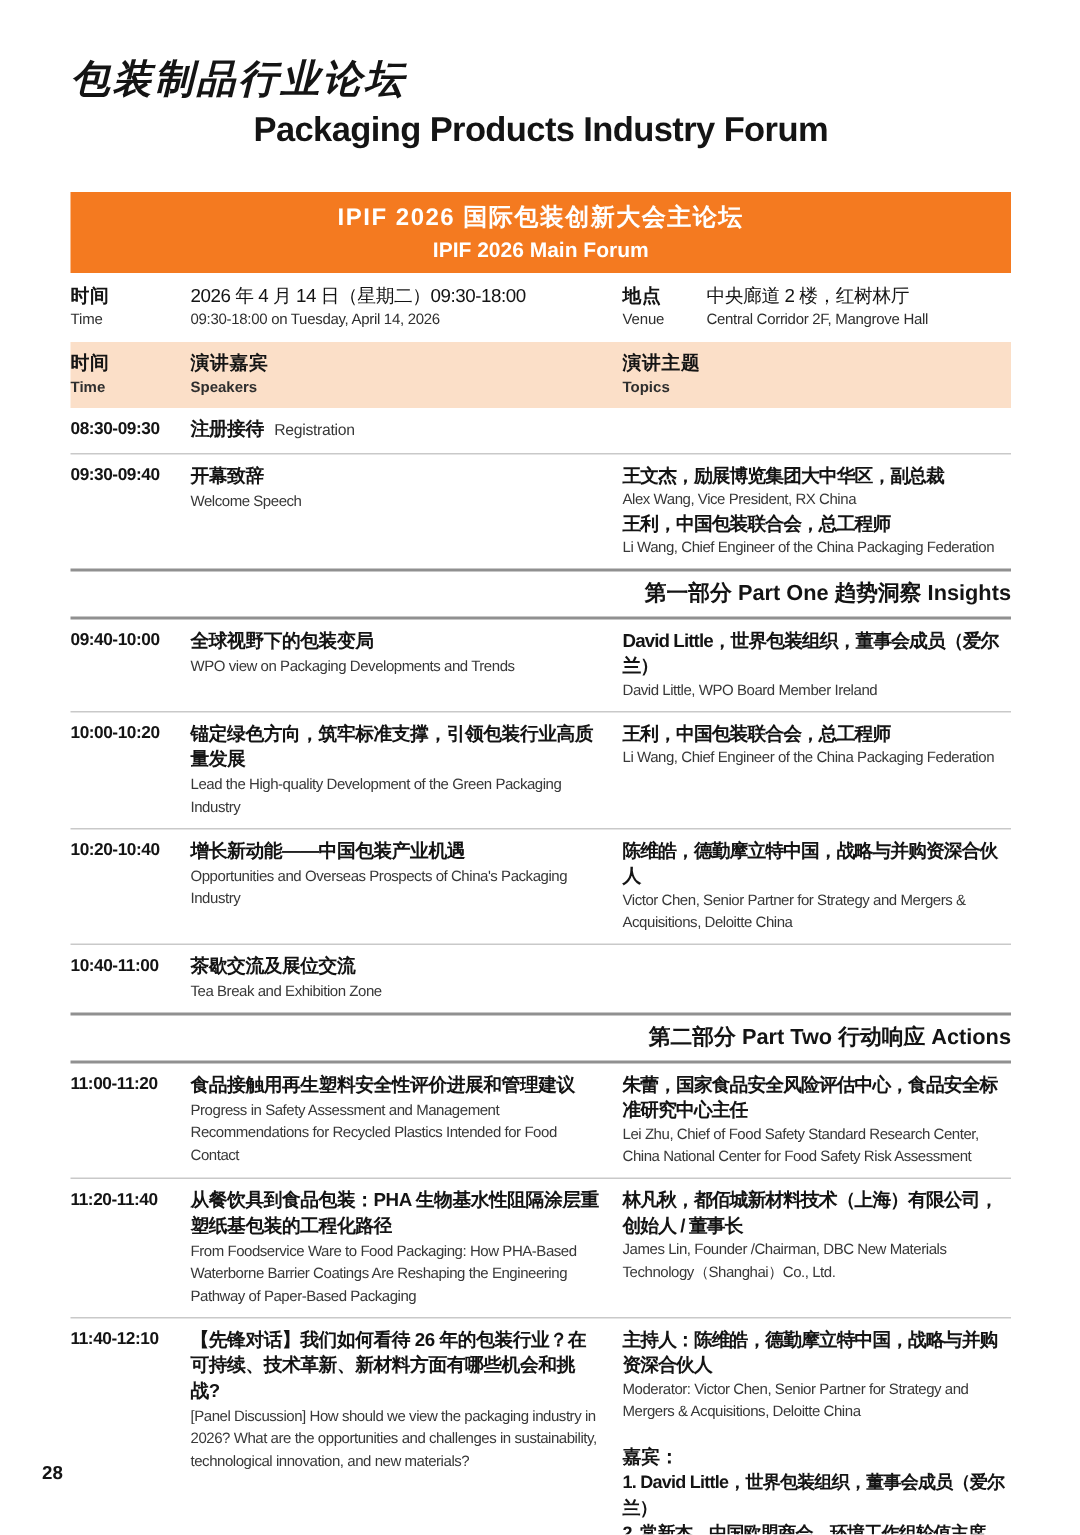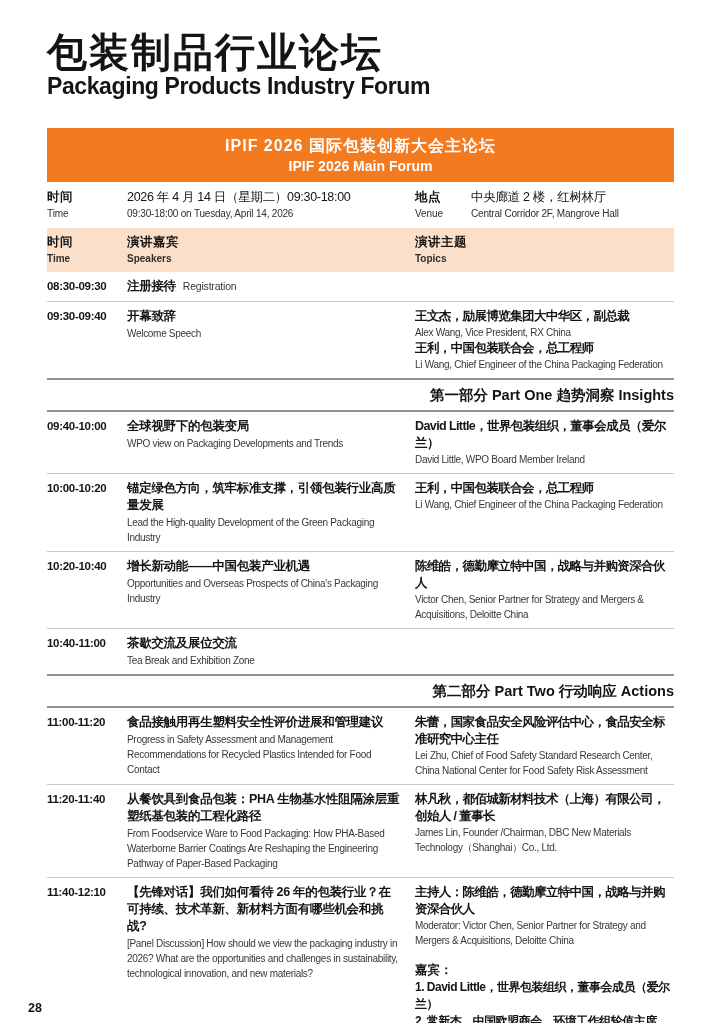--- a/index.html
+++ b/index.html
@@ -1,21 +1,21 @@
 <!DOCTYPE html>
 <html><head>
 <meta charset="utf-8">
 <style>
   html, body { margin:0; padding:0; background:#ffffff; }
   body { font-family:"Liberation Sans", sans-serif; color:#141414; }
   .page { position:relative; width:720px; height:1023px; background:#ffffff; overflow:hidden; }
   .content { padding:34px 46px 0 47px; }
 
-  .title-zh { font-size:40px; font-weight:bold; letter-spacing:2px; line-height:36px; }
-  .title-en { font-size:23px; font-weight:bold; letter-spacing:-0.4px; line-height:28px; margin-top:2px; }
+  .title-zh { font-size:26px; font-weight:bold; letter-spacing:2px; line-height:36px;font-style:italic; }
+  .title-en { font-size:23px; font-weight:bold; letter-spacing:-0.4px; line-height:28px; margin-top:2px;text-align:center; }
 
   .forum-table { margin-top:28px; }
 
   .banner { background:var(--accent); color:#ffffff; text-align:center; padding:8px 0 8px; }
   .banner-zh { font-size:16px; font-weight:bold; letter-spacing:1px; line-height:19px; }
   .banner-en { font-size:14px; font-weight:bold; line-height:16px; margin-top:3px; }
 
   .info-row { display:grid; grid-template-columns:80px 288px 56px 1fr; padding:7px 0 7px; }
   .lbl-zh { font-size:12.5px; font-weight:bold; line-height:17px; letter-spacing:0.5px; }
   .lbl-en { font-size:10px; line-height:15px; color:#2e2e2e; letter-spacing:-0.1px; }
@@ -35,21 +35,21 @@
   .topic-cell { padding-right:14px; }
   .topic-zh { font-size:12.5px; font-weight:bold; line-height:17px; letter-spacing:-0.3px; }
   .topic-en { font-size:10px; line-height:15px; color:#383838; letter-spacing:-0.3px; margin-top:1px; }
   .topic-en-inline { font-size:10.5px; color:#383838; letter-spacing:-0.2px; margin-left:7px; font-weight:normal; }
   .speaker-cell { padding-right:2px; }
   .speaker-zh { font-size:12.5px; font-weight:bold; line-height:17px; letter-spacing:-0.6px; }
   .speaker-en { font-size:10px; line-height:15px; color:#383838; letter-spacing:-0.3px; }
   .guests-heading { font-size:12.5px; font-weight:bold; line-height:17px; margin-top:14px; }
   .guest-line { font-size:12px; font-weight:bold; line-height:17px; letter-spacing:-0.5px; }
 
-  .page-number { position:absolute; left:28px; bottom:8px; font-size:12.5px; font-weight:bold; }
+  .page-number { position:absolute; left:28px; bottom:34px; font-size:12.5px; font-weight:bold; }
 </style>
 </head>
 <body>
 
 <div class="page" style="--accent: #f47a20; --band: #fbdfc8;">
   <div class="content">
 
     <div class="title-zh">包装制品行业论坛</div>
     <div class="title-en">Packaging Products Industry Forum</div>
 

